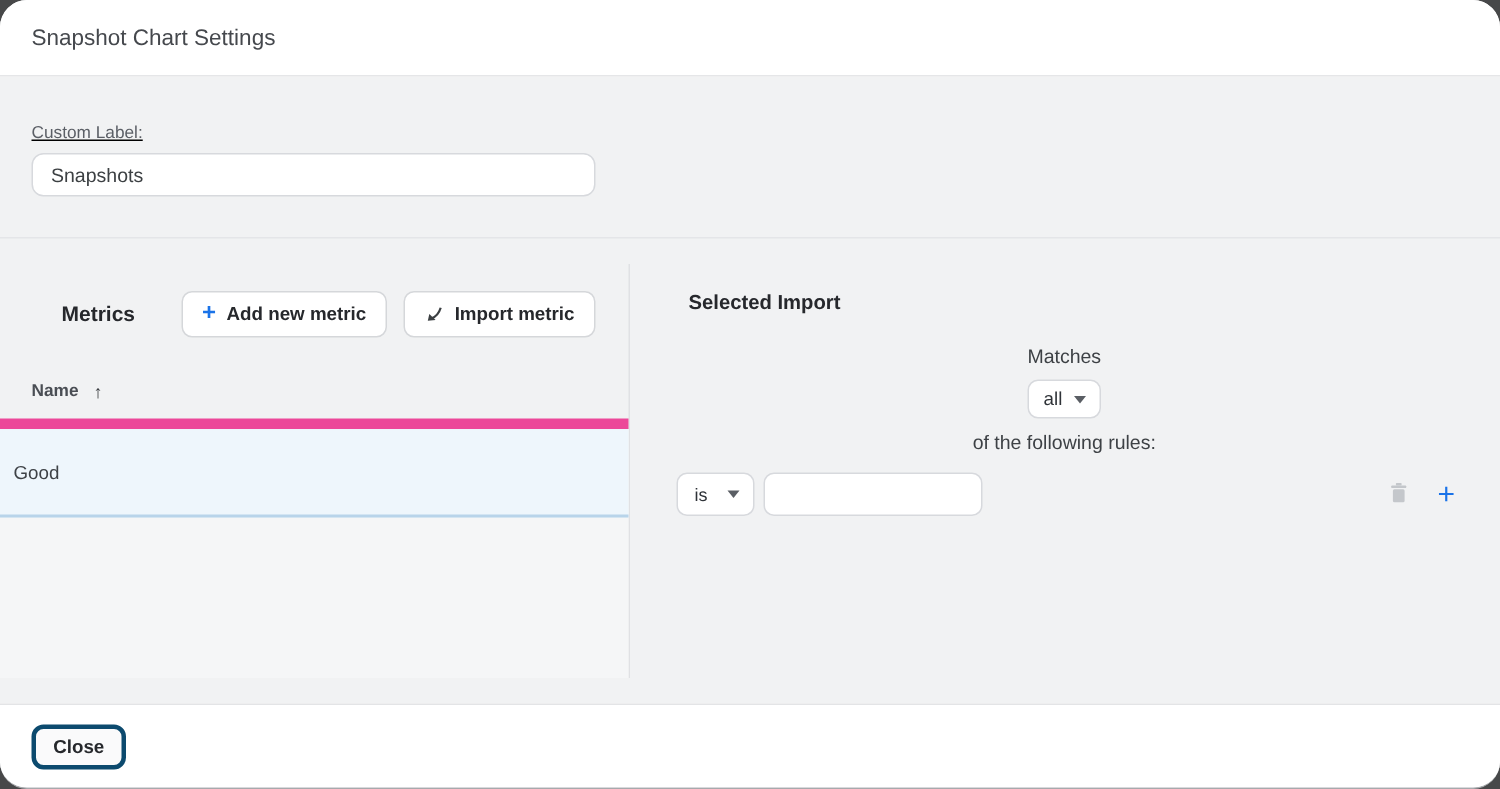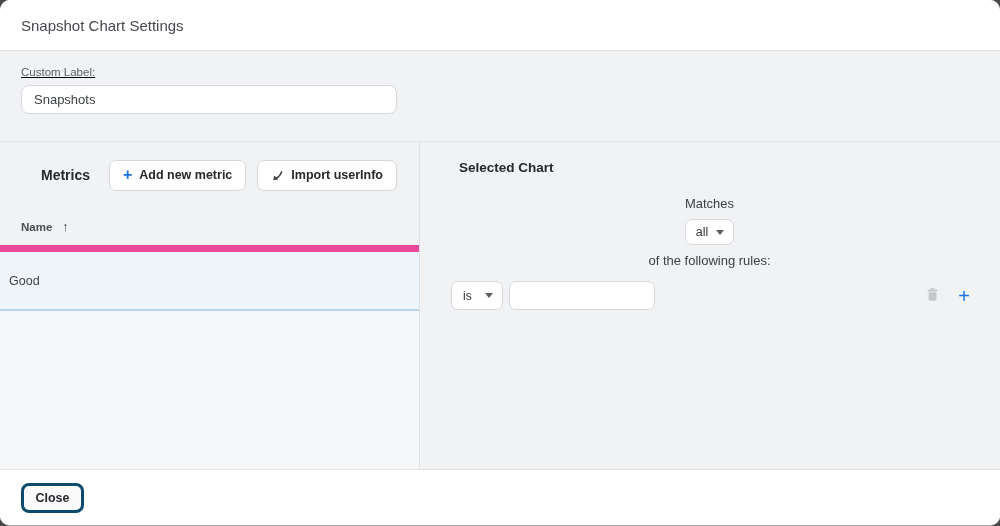--- a/index.html
+++ b/index.html
@@ -7,25 +7,26 @@
   body {
     background: #474849; 
     font-family: "Liberation Sans", sans-serif;
     -webkit-font-smoothing: antialiased;
   }
   .dialog {
     position: relative;
     width: 1000px;
     height: 526px;
     background: #f1f2f3;
-    border-radius: 10px;
+    border-radius: 18px;
     border-bottom: 1px solid #a7a9ac;
     overflow: hidden;
     display: flex;
     flex-direction: column;
+    gap: 17px;
   }
 
   
   .dlg-header {
     height: 51px;
     background: #ffffff;
     border-bottom: 1px solid #e5e6e8;
     display: flex;
     align-items: center;
     padding: 0 21px;
@@ -188,39 +189,39 @@
             <span class="plus-glyph">+</span>
             <span>Add new metric</span>
           </button>
           <button class="btn">
             <span>
               <svg width="13" height="13" viewBox="0 0 13 13">
                 <path d="M10.8 2.2 C 9.6 6.2, 7.6 8.4, 4.2 9.6" stroke="#3c4043" stroke-width="1.5" fill="none"></path>
                 <path d="M2.2 10.9 L7.4 10.4 L3.2 6.4 Z" fill="#3c4043"></path>
               </svg>
             </span>
-            <span>Import userInfo</span>
+            <span>Import metric</span>
           </button>
         </div>
       </div>
 
       <div class="name-header">
         <span class="col-label">Name</span>
         <span class="sort-arrow">↑</span>
       </div>
 
       <div class="metric-list">
         <div class="metric-row selected">
           <span>Good</span>
         </div>
       </div>
     </div>
 
     <div class="right-panel">
-      <div class="panel-heading">Selected Chart</div>
+      <div class="panel-heading">Selected Import</div>
 
       <div class="match-line">
         <span>Matches</span>
         <div class="select-box select-sm">
           <span>all</span>
           <span class="caret"></span>
         </div>
         <span>of the following rules:</span>
       </div>
 

